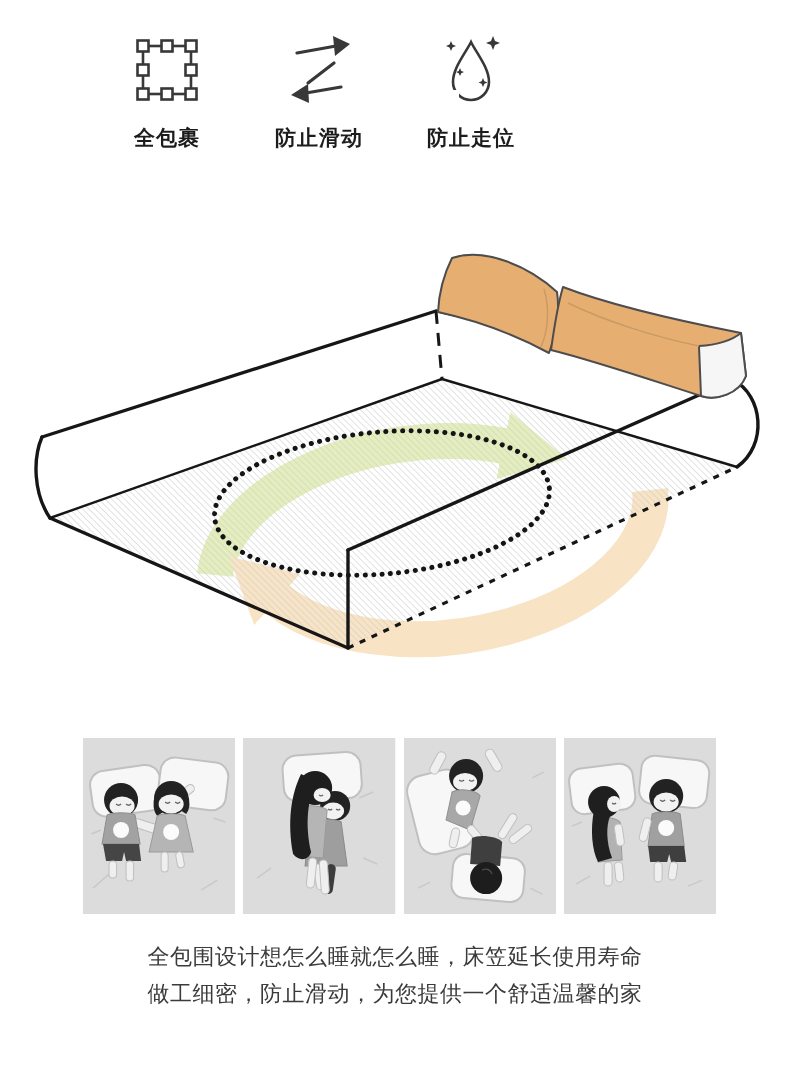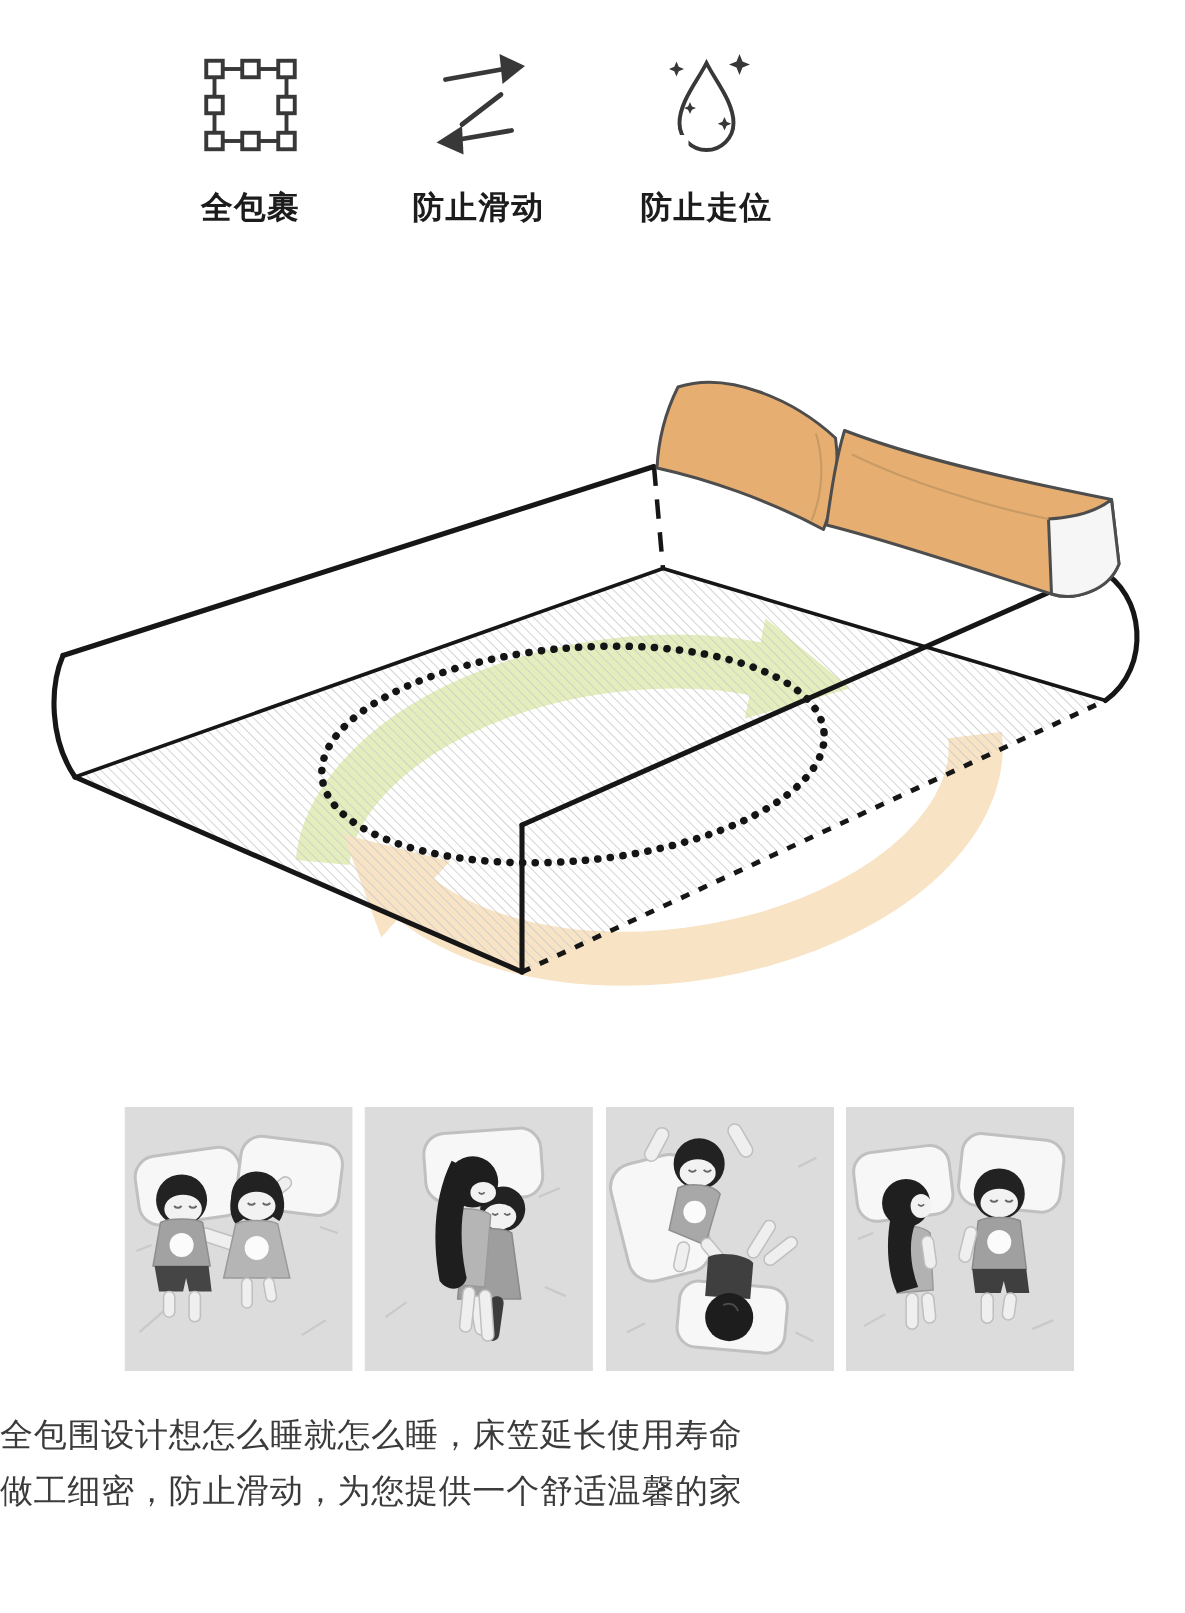--- a/index.html
+++ b/index.html
@@ -5,21 +5,21 @@
   html,body{margin:0;padding:0;background:#ffffff;}
   body{position:relative;width:790px;height:1075px;font-family:"Liberation Sans",sans-serif;overflow:hidden;}
   .features{position:absolute;top:30px;left:91px;width:608px;display:flex;}
   .feature{width:152px;text-align:center;}
   .feature svg{display:block;margin:0 auto;}
   .feature-label{margin-top:10px;font-size:21px;font-weight:700;color:#1c1c1c;letter-spacing:1px;}
   .bed{position:absolute;top:245px;left:0;width:790px;height:465px;}
   .panels{position:absolute;top:738px;left:83px;width:633px;display:flex;gap:8px;}
   .panel{flex:1;height:176px;}
   .panel svg{display:block;width:100%;height:176px;}
-  .caption{position:absolute;top:938px;left:0;width:790px;text-align:left;
+  .caption{position:absolute;top:938px;left:0;width:790px;text-align:center;
            font-size:22px;line-height:37px;color:#3b3b3b;letter-spacing:0.5px;font-weight:500;}
 </style>
 </head>
 <body>
 
 <div class="features">
 
   <div class="feature">
     <svg width="76" height="84" viewBox="0 0 76 84">
       <g stroke="#383838" stroke-width="2.6" fill="none">

